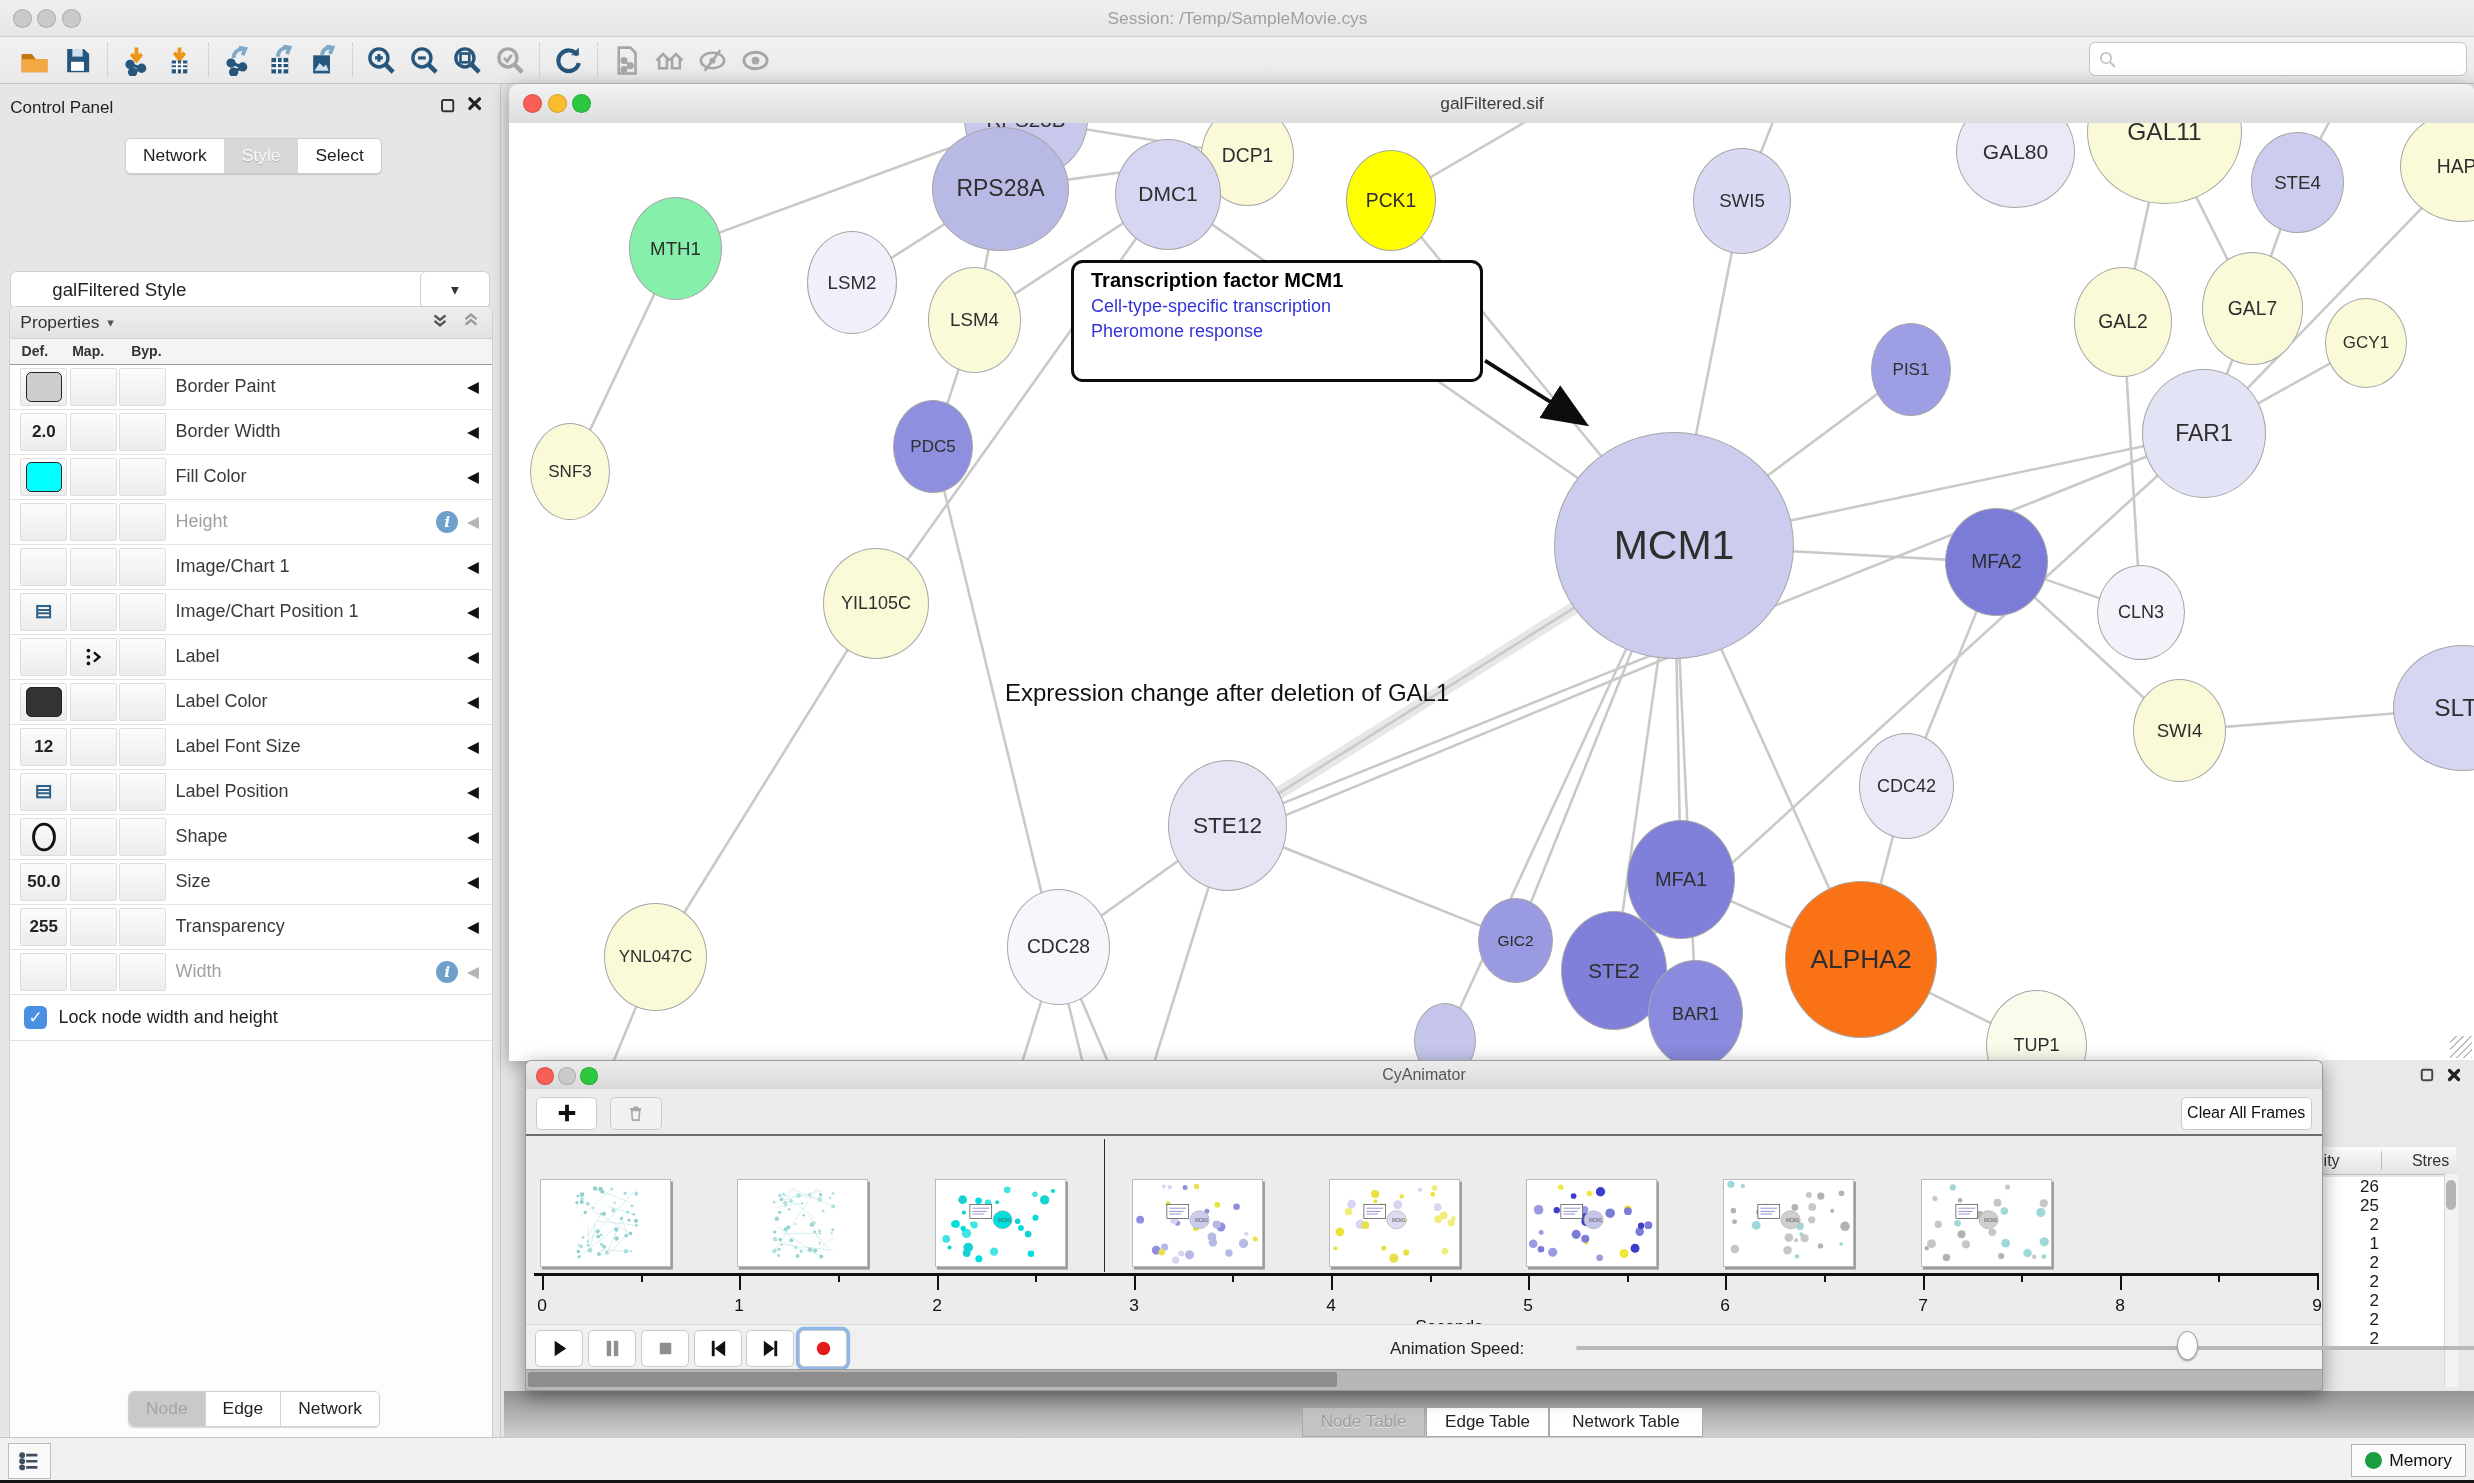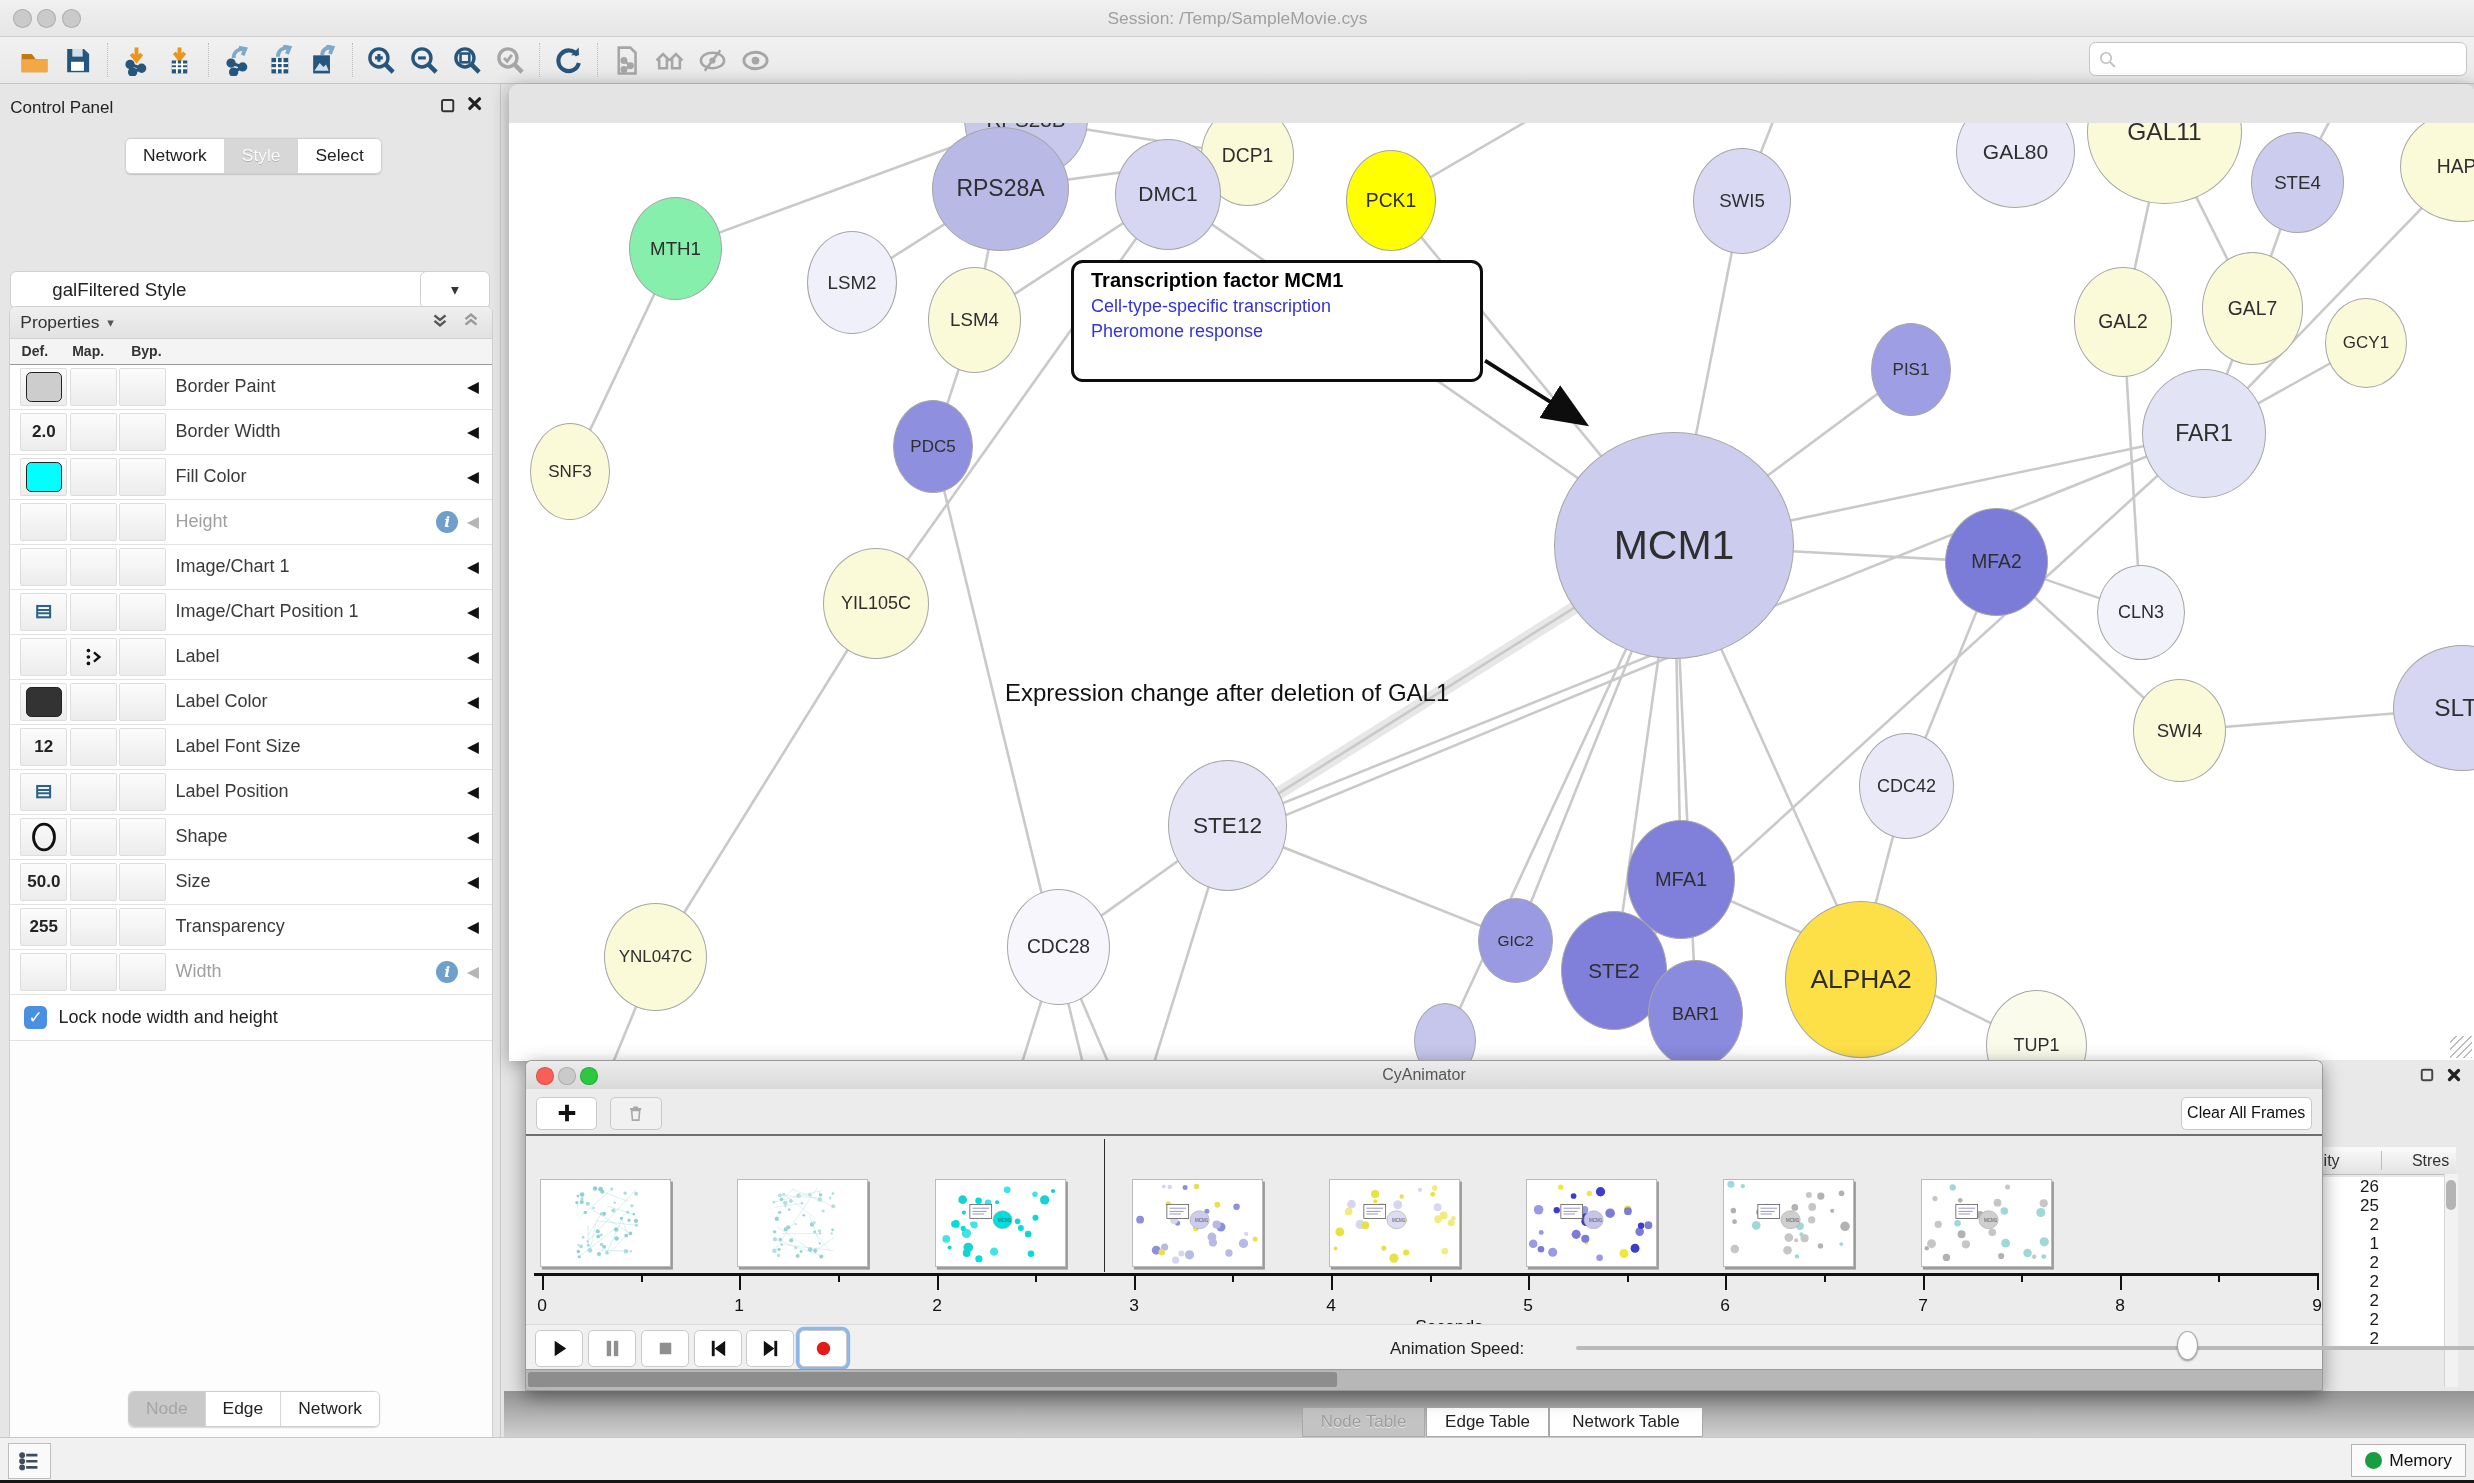--- a/index.html
+++ b/index.html
@@ -456,20 +456,26 @@
     </div>
   </div>
   <div class="seg" style="left:128px;top:1307px;" id="cp-bottom-tabs">
       <div class="gray-active">Node</div>
       <div>Edge</div>
       <div>Network</div>
     </div>
 </div>
 
 <div class="abs" id="net-window">
+  <div id="net-titlebar">
+    <span class="tl" style="left:14px;top:10.3px;background:#f95f57;"></span>
+    <span class="tl" style="left:39px;top:10.3px;background:#fbbd2e;"></span>
+    <span class="tl" style="left:63px;top:10.3px;background:#2bc840;"></span>
+    <div id="net-title">galFiltered.sif</div>
+  </div>
   <div id="net-canvas">
     <svg id="edges-svg" style="position:absolute;left:0;top:0;" width="1966" height="938" viewBox="0 0 3050 1456">
         <line x1="802" y1="-5" x2="762" y2="102" stroke="#c9c9c9" stroke-width="4"></line>
         <line x1="802" y1="-5" x2="1145" y2="50" stroke="#c9c9c9" stroke-width="4"></line>
         <line x1="762" y1="102" x2="1145" y2="50" stroke="#c9c9c9" stroke-width="4"></line>
         <line x1="762" y1="102" x2="532" y2="248" stroke="#c9c9c9" stroke-width="4"></line>
         <line x1="762" y1="102" x2="722" y2="306" stroke="#c9c9c9" stroke-width="4"></line>
         <line x1="258" y1="195" x2="802" y2="-5" stroke="#c9c9c9" stroke-width="4"></line>
         <line x1="258" y1="195" x2="95" y2="540" stroke="#c9c9c9" stroke-width="4"></line>
         <line x1="722" y1="306" x2="1022" y2="110" stroke="#c9c9c9" stroke-width="4"></line>
@@ -543,21 +549,21 @@
         <div class="node" style="left: 1045px; top: 309px; width: 240px; height: 227px; background: rgb(204, 204, 238); font-size: 41px;">MCM1</div>
         <div class="node" style="left: 1436px; top: 385px; width: 103px; height: 108px; background: rgb(123, 123, 216); font-size: 19.3px;">MFA2</div>
         <div class="node" style="left: 1588px; top: 442px; width: 88px; height: 95px; background: rgb(242, 242, 251); font-size: 18px;">CLN3</div>
         <div class="node" style="left: 314px; top: 425px; width: 106px; height: 111px; background: rgb(250, 250, 216); font-size: 18px;">YIL105C</div>
         <div class="node" style="left: 1624px; top: 556px; width: 93px; height: 103px; background: rgb(250, 250, 216); font-size: 18.7px;">SWI4</div>
         <div class="node" style="left: 1884px; top: 522px; width: 139px; height: 126px; background: rgb(214, 214, 242); font-size: 24.5px;">SLT2</div>
         <div class="node" style="left: 1350px; top: 610px; width: 95px; height: 106px; background: rgb(233, 233, 248); font-size: 18px;">CDC42</div>
         <div class="node" style="left: 659px; top: 637px; width: 119px; height: 131px; background: rgb(229, 229, 246); font-size: 22.6px;">STE12</div>
         <div class="node" style="left: 1118px; top: 697px; width: 108px; height: 119px; background: rgb(128, 128, 218); font-size: 20px;">MFA1</div>
         <div class="node" style="left: 969px; top: 775px; width: 75px; height: 85px; background: rgb(154, 154, 226); font-size: 15.5px;">GIC2</div>
-        <div class="node" style="left: 1276px; top: 778px; width: 152px; height: 157px; background: #fde047; font-size: 26.4px;">ALPHA2</div>
+        <div class="node" style="left: 1276px; top: 758px; width: 152px; height: 157px; background: #f97316; font-size: 26.4px;">ALPHA2</div>
         <div class="node" style="left: 1052px; top: 788px; width: 106px; height: 119px; background: rgb(128, 128, 218); font-size: 20.6px;">STE2</div>
         <div class="node" style="left: 1139px; top: 837px; width: 95px; height: 108px; background: rgb(138, 138, 222); font-size: 18px;">BAR1</div>
         <div class="node" style="left: 498px; top: 766px; width: 103px; height: 116px; background: rgb(246, 246, 252); font-size: 19.3px;">CDC28</div>
         <div class="node" style="left: 95px; top: 780px; width: 103px; height: 108px; background: rgb(250, 250, 216); font-size: 17px;">YNL047C</div>
         <div class="node" style="left: 1477px; top: 867px; width: 101px; height: 111px; background: rgb(251, 251, 236); font-size: 18px;">TUP1</div>
         <div class="node" style="left: 905px; top: 880px; width: 62px; height: 75px; background: rgb(198, 198, 236); font-size: 0px;"></div>
       </div>
     <div id="annot-box">
       <div id="annot-title">Transcription factor MCM1</div>
       <div class="annot-line">Cell-type-specific transcription</div>

